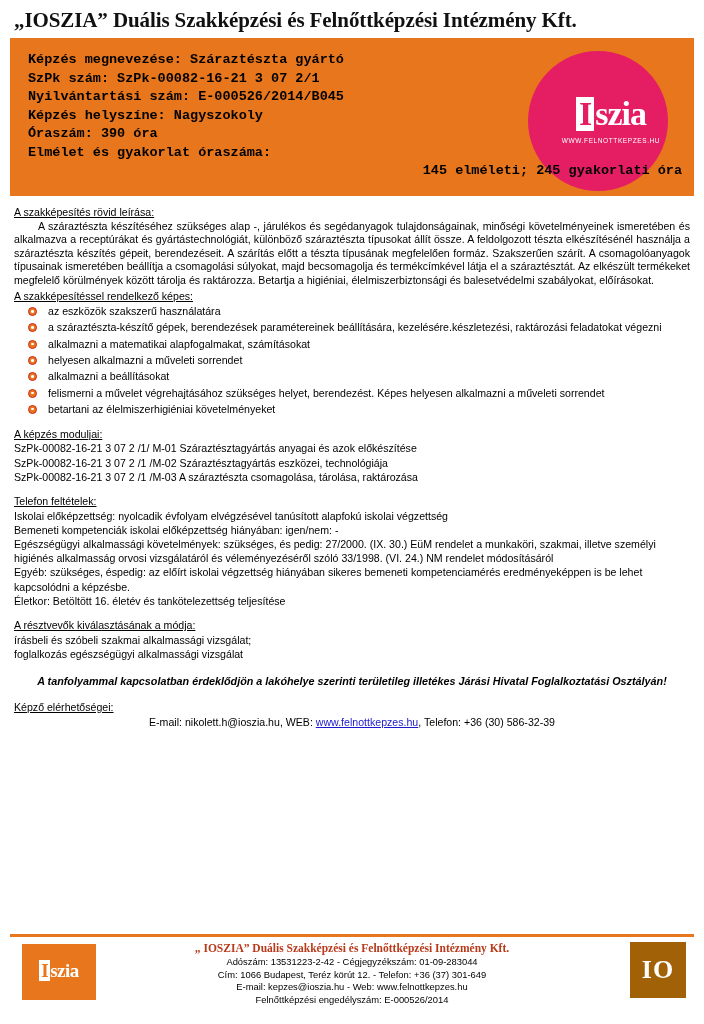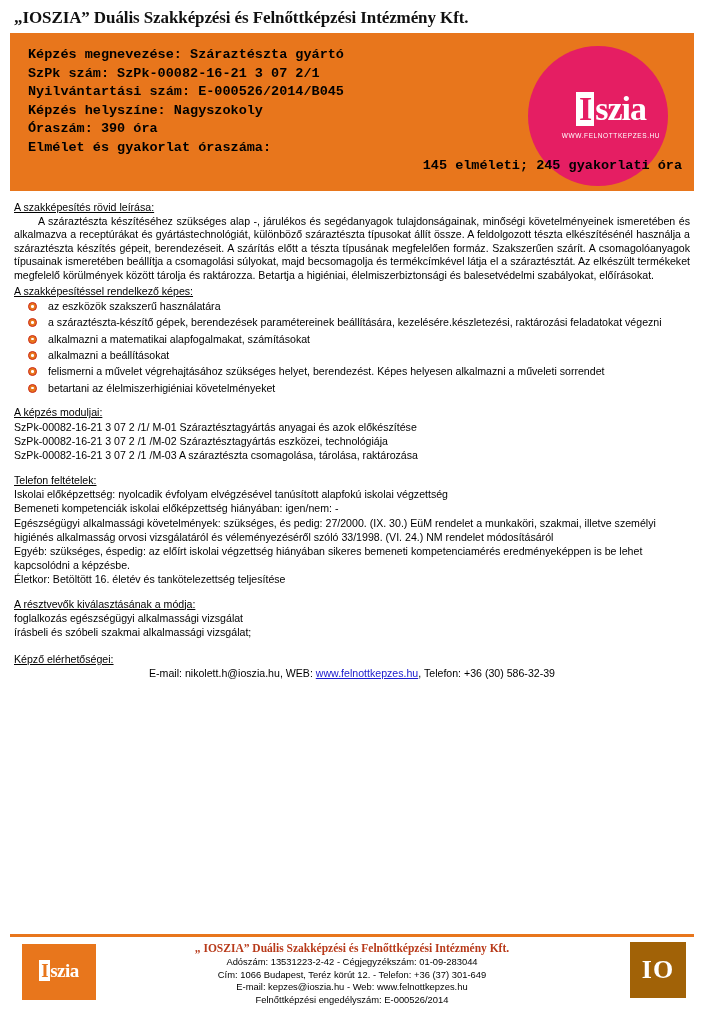--- a/index.html
+++ b/index.html
@@ -18,21 +18,21 @@
   }
   .page {
     width: 704px;
     height: 1024px;
     position: relative;
     padding: 0;
   }
   
   .doc-title {
     font-family: "Liberation Serif", serif;
-    font-size: 17px;
+    font-size: 21px;
     font-weight: bold;
     color: #111;
     padding: 8px 12px 5px 14px;
     letter-spacing: -0.1px;
     border-radius: 9px;
   }
   .rule-top {
     height: 3px;
     background: #E8761C;
     margin: 0 10px 0 10px;
@@ -254,20 +254,21 @@
   <div class="body-area">
 
     <div class="sec-head">A szakképesítés rövid leírása:</div>
     <p class="para">A száraztészta készítéséhez szükséges alap -, járulékos és segédanyagok tulajdonságainak, minőségi követelményeinek ismeretében és alkalmazva a receptúrákat és gyártástechnológiát, különböző száraztészta típusokat állít össze. A feldolgozott tészta elkészítésénél használja a száraztészta készítés gépeit, berendezéseit. A szárítás előtt a tészta típusának megfelelően formáz. Szakszerűen szárít. A csomagolóanyagok típusainak ismeretében beállítja a csomagolási súlyokat, majd becsomagolja és termékcímkével látja el a száraztésztát. Az elkészült termékeket megfelelő körülmények között tárolja és raktározza. Betartja a higiéniai, élelmiszerbiztonsági és balesetvédelmi szabályokat, előírásokat.</p>
 
     <div class="sec-head">A szakképesítéssel rendelkező képes:</div>
     <ul class="bullets">
       <li><span class="bul"></span><span>az eszközök szakszerű használatára</span></li>
       <li><span class="bul"></span><span>a száraztészta-készítő gépek, berendezések paramétereinek beállítására, kezelésére.készletezési, raktározási feladatokat végezni</span></li>
       <li><span class="bul"></span><span>alkalmazni a matematikai alapfogalmakat, számításokat</span></li>
+      <li><span class="bul"></span><span>helyesen alkalmazni a műveleti sorrendet</span></li>
       <li><span class="bul"></span><span>alkalmazni a beállításokat</span></li>
       <li><span class="bul"></span><span>felismerni a művelet végrehajtásához szükséges helyet, berendezést. Képes helyesen alkalmazni a műveleti sorrendet</span></li>
       <li><span class="bul"></span><span>betartani az élelmiszerhigiéniai követelményeket</span></li>
     </ul>
 
     <div class="blk">
       <div class="sec-head">A képzés moduljai:</div>
       <div class="line">SzPk-00082-16-21 3 07 2 /1/ M-01 Száraztésztagyártás anyagai és azok előkészítése</div>
       <div class="line">SzPk-00082-16-21 3 07 2 /1 /M-02 Száraztésztagyártás eszközei, technológiája</div>
       <div class="line">SzPk-00082-16-21 3 07 2 /1 /M-03 A száraztészta csomagolása, tárolása, raktározása</div>
@@ -277,24 +278,25 @@
       <div class="sec-head">Telefon feltételek:</div>
       <div class="line">Iskolai előképzettség: nyolcadik évfolyam elvégzésével tanúsított alapfokú iskolai végzettség</div>
       <div class="line">Bemeneti kompetenciák iskolai előképzettség hiányában: igen/nem: -</div>
       <div class="line">Egészségügyi alkalmassági követelmények: szükséges, és pedig: 27/2000. (IX. 30.) EüM rendelet a munkaköri, szakmai, illetve személyi higiénés alkalmasság orvosi vizsgálatáról és véleményezéséről szóló 33/1998. (VI. 24.) NM rendelet módosításáról</div>
       <div class="line">Egyéb: szükséges, éspedig: az előírt iskolai végzettség hiányában sikeres bemeneti kompetenciamérés eredményeképpen is be lehet kapcsolódni a képzésbe.</div>
       <div class="line">Életkor: Betöltött 16. életév és tankötelezettség teljesítése</div>
     </div>
 
     <div class="blk">
       <div class="sec-head"><span>A résztvevők kiválasztásának a módja:</span></div>
+      <div class="line">írásbeli és szóbeli szakmai alkalmassági vizsgálat;</div>
       <div class="line">foglalkozás egészségügyi alkalmassági vizsgálat</div>
-      <div class="line">írásbeli és szóbeli szakmai alkalmassági vizsgálat;</div>
-    </div>
-
+    </div>
+
+    <div class="notice">A tanfolyammal kapcsolatban érdeklődjön a lakóhelye szerinti területileg illetékes Járási Hivatal Foglalkoztatási Osztályán!</div>
 
     <div class="contact-head">Képző elérhetőségei:</div>
     <div class="contact-line">
       <span>E-mail: </span><span>nikolett.h@ioszia.hu</span><span>, WEB: </span><span class="link">www.felnottkepzes.hu</span><span>, Telefon: </span><span>+36 (30) 586-32-39</span>
     </div>
 
   </div>
 
   <div class="rule-bot"></div>
 

